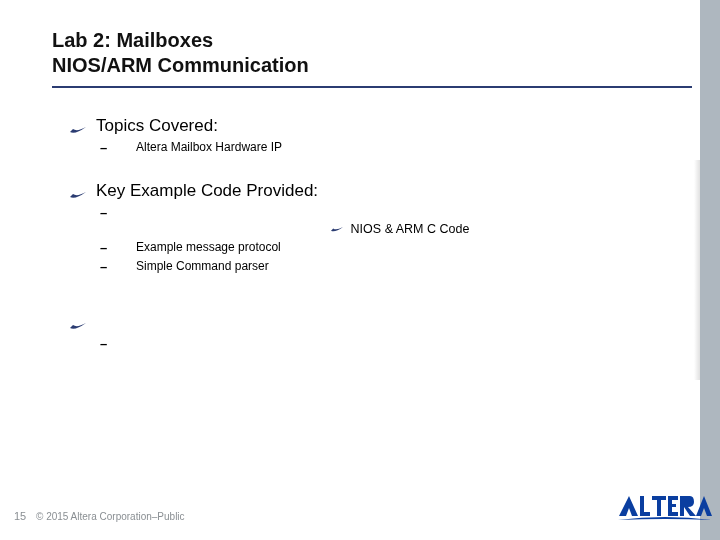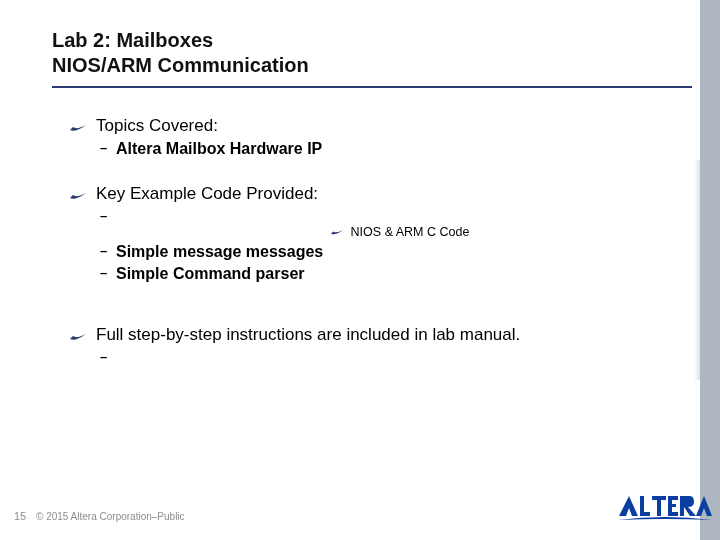--- a/index.html
+++ b/index.html
@@ -45,35 +45,35 @@
   }
   .content {
     position: absolute;
     top: 110px;
     left: 70px;
     right: 50px;
     color: #000;
   }
   .lvl1 {
     display: flex;
-    align-items: center;
+    align-items: flex-end;
     margin-top: 6px;
     margin-bottom: 4px;
   }
   .lvl1 .swoosh { flex: 0 0 auto; margin-top: 6px; margin-right: 10px; }
   .lvl1 .txt { font-size: 17px; font-weight: 400; }
   .lvl2 {
     display: flex;
     align-items: flex-start;
     margin-left: 30px;
     margin-top: 4px;
     margin-bottom: 2px;
   }
   .lvl2 .dash { flex: 0 0 auto; width: 10px; font-size: 13px; font-weight: 700; color: #000; margin-right: 6px; }
-  .lvl2 .txt { font-size: 16px; font-weight: 700; }
+  .lvl2 .txt { font-size: 12px; font-weight: 400; margin-left: 20px; }
   .lvl3 {
     display: flex;
     align-items: flex-start;
     margin-left: 60px;
     margin-top: 2px;
     margin-bottom: 2px;
     justify-content: center;
   }
   .lvl3 .swoosh-sm { flex: 0 0 auto; margin-top: 4px; margin-right: 8px; }
   .lvl3 .txt { font-size: 12.5px; font-weight: 400; }
@@ -155,36 +155,35 @@
     <div class="lvl3">
       <span class="swoosh-sm">
         <svg width="12" height="8" viewBox="0 0 16 10">
             <path d="M0 6 Q5 9 16 1 Q7 6 3 3 Z" fill="#2b3c72"></path>
           </svg>
       </span>
       <span class="txt">NIOS &amp; ARM C Code</span>
     </div>
     <div class="lvl2">
       <span class="dash">–</span>
-      <span class="txt">Simple message messages</span>
+      <span class="txt">Example message protocol</span>
     </div>
     <div class="lvl2">
       <span class="dash">–</span>
       <span class="txt">Simple Command parser</span>
     </div>
 
     <div class="gap-lg"></div>
 
     <div class="lvl1">
       <span class="swoosh">
         <svg width="16" height="10" viewBox="0 0 16 10">
             <path d="M0 6 Q5 9 16 1 Q7 6 3 3 Z" fill="#2b3c72"></path>
           </svg>
       </span>
-      <span class="txt">Full step-by-step instructions are included in lab manual.</span>
     </div>
     <div class="lvl2">
       <span class="dash">–</span>
     </div>
 
   </div>
 
   <div class="footer">
     <div class="page-num">15</div>
     <div class="copyright">© 2015 Altera Corporation–Public</div>

